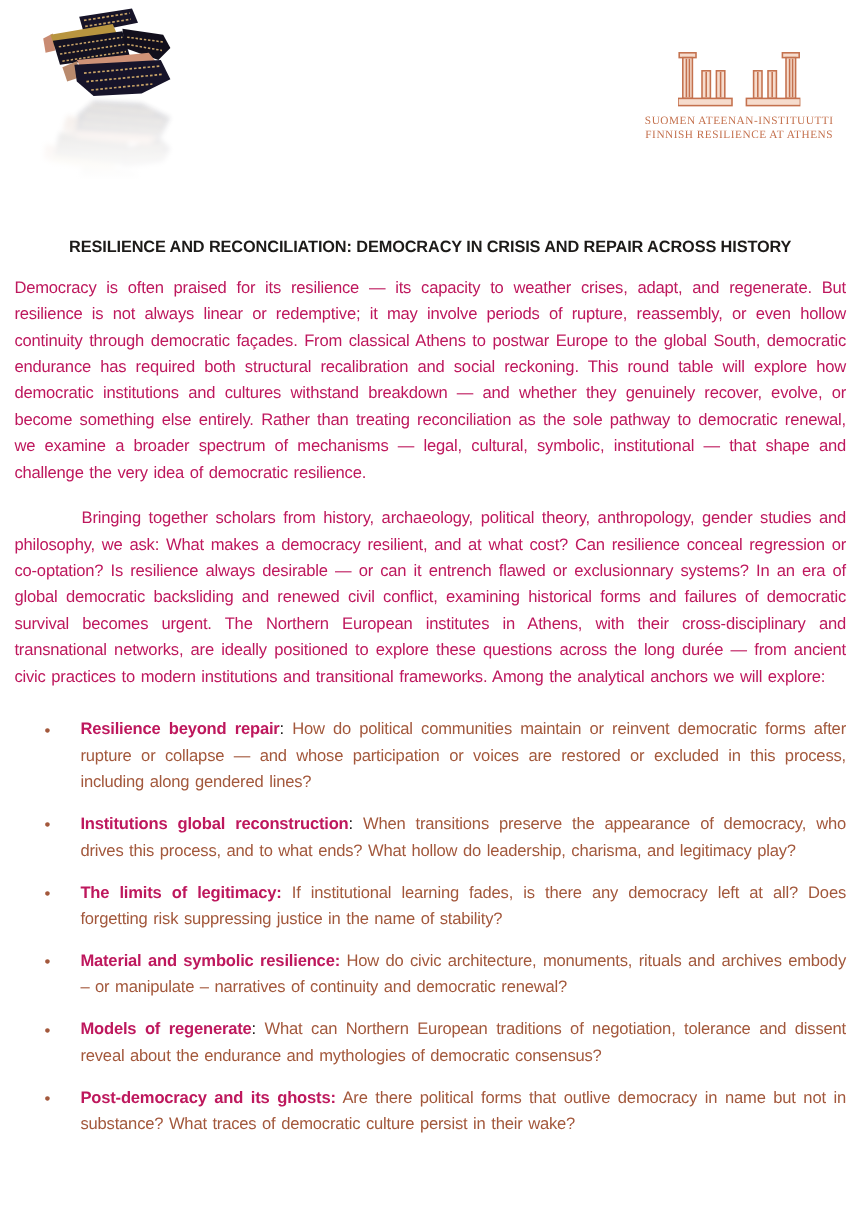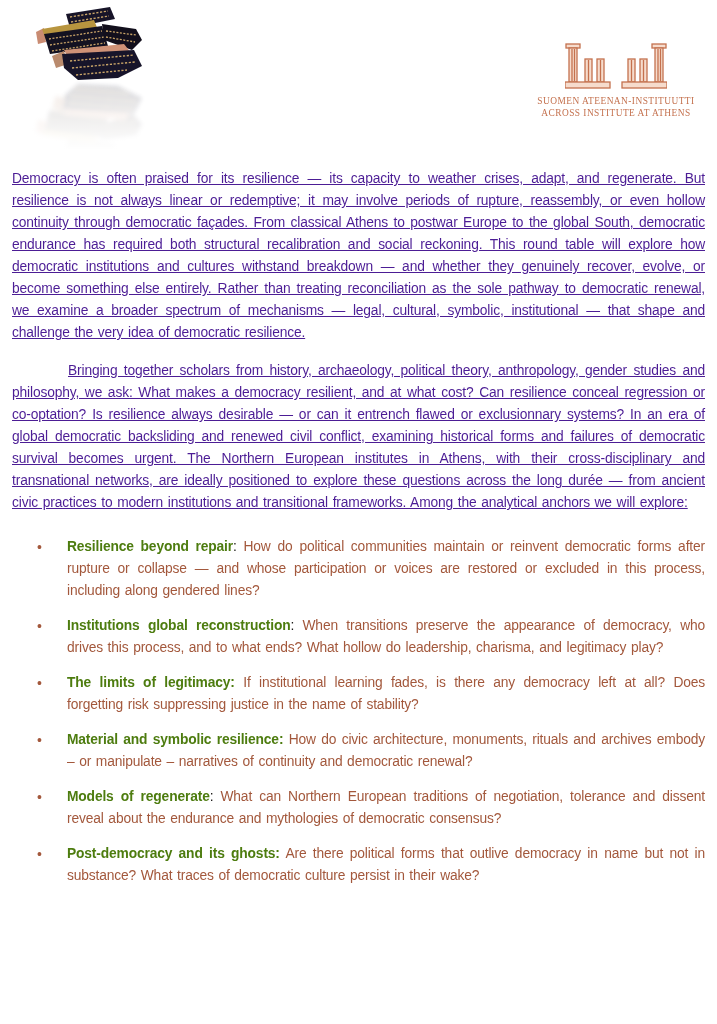--- a/index.html
+++ b/index.html
@@ -34,23 +34,22 @@
     color:#1d1b19;
   }
   
   .content{padding:0 12px;}
   .para{
     margin:16px 0 14px 0;
     text-align:justify;
     font-size:13.8px;
     line-height:22px;
     letter-spacing:-0.15px;
-    color:#4c1d95;
+    color:#be185d;
     word-spacing:1px;
-    text-decoration:underline;
   }
   .para.indent{text-indent:56px;margin-bottom:10px;}
   
   ul.bullets{
     list-style:none;
     margin:22px 0 0 0;
     padding:0;
   }
   ul.bullets li{
     position:relative;
@@ -60,21 +59,21 @@
     font-size:13.8px;
     line-height:22px;
     letter-spacing:-0.15px;
     color:#a3583c;
     word-spacing:1px;
   }
   ul.bullets li .marker{
     position:absolute;left:25px;top:0;
     color:#a3583c;font-size:14px;
   }
-  .lead{font-weight:700;color:#4d7c0f;}
+  .lead{font-weight:700;color:#be185d;}
   .sep{color:#1d1b19;font-weight:400;white-space:pre;}
 </style>
 </head>
 <body>
 
 <div class="page">
 
   <div class="header">
 
     <div class="artifact">
@@ -135,24 +134,25 @@
           <line x1="93" y1="9" x2="93" y2="41" fill="none"></line>
           <line x1="95.5" y1="9" x2="95.5" y2="41" fill="none"></line>
           <rect x="63" y="19" width="7" height="23"></rect>
           <line x1="66.5" y1="20" x2="66.5" y2="41" fill="none"></line>
           <rect x="75" y="19" width="7" height="23"></rect>
           <line x1="78.5" y1="20" x2="78.5" y2="41" fill="none"></line>
           <rect x="57" y="42" width="45" height="6"></rect>
         </g>
       </svg>
       <div class="logo-line">SUOMEN ATEENAN-INSTITUUTTI</div>
-      <div class="logo-line">ACROSS INSTITUTE AT ATHENS</div>
+      <div class="logo-line">FINNISH RESILIENCE AT ATHENS</div>
     </div>
   </div>
 
+  <h1 class="doc-title">RESILIENCE AND RECONCILIATION: DEMOCRACY IN CRISIS AND REPAIR ACROSS HISTORY</h1>
 
   <div class="content">
     <p class="para">Democracy is often praised for its resilience — its capacity to weather crises, adapt, and regenerate. But resilience is not always linear or redemptive; it may involve periods of rupture, reassembly, or even hollow continuity through democratic façades. From classical Athens to postwar Europe to the global South, democratic endurance has required both structural recalibration and social reckoning. This round table will explore how democratic institutions and cultures withstand breakdown — and whether they genuinely recover, evolve, or become something else entirely. Rather than treating reconciliation as the sole pathway to democratic renewal, we examine a broader spectrum of mechanisms — legal, cultural, symbolic, institutional — that shape and challenge the very idea of democratic resilience.</p>
     <p class="para indent">Bringing together scholars from history, archaeology, political theory, anthropology, gender studies and philosophy, we ask: What makes a democracy resilient, and at what cost? Can resilience conceal regression or co-optation? Is resilience always desirable — or can it entrench flawed or exclusionnary systems? In an era of global democratic backsliding and renewed civil conflict, examining historical forms and failures of democratic survival becomes urgent. The Northern European institutes in Athens, with their cross-disciplinary and transnational networks, are ideally positioned to explore these questions across the long durée — from ancient civic practices to modern institutions and transitional frameworks. Among the analytical anchors we will explore:</p>
 
     <ul class="bullets">
       <li><span class="marker">•</span><span class="lead">Resilience beyond repair</span><span class="sep">: </span><span class="btext">How do political communities maintain or reinvent democratic forms after rupture or collapse — and whose participation or voices are restored or excluded in this process, including along gendered lines?</span></li>
       <li><span class="marker">•</span><span class="lead">Institutions global reconstruction</span><span class="sep">: </span><span class="btext">When transitions preserve the appearance of democracy, who drives this process, and to what ends? What hollow do leadership, charisma, and legitimacy play?</span></li>
       <li><span class="marker">•</span><span class="lead">The limits of legitimacy:</span><span class="sep"> </span><span class="btext">If institutional learning fades, is there any democracy left at all? Does forgetting risk suppressing justice in the name of stability?</span></li>
       <li><span class="marker">•</span><span class="lead">Material and symbolic resilience:</span><span class="sep"> </span><span class="btext">How do civic architecture, monuments, rituals and archives embody – or manipulate – narratives of continuity and democratic renewal?</span></li>

